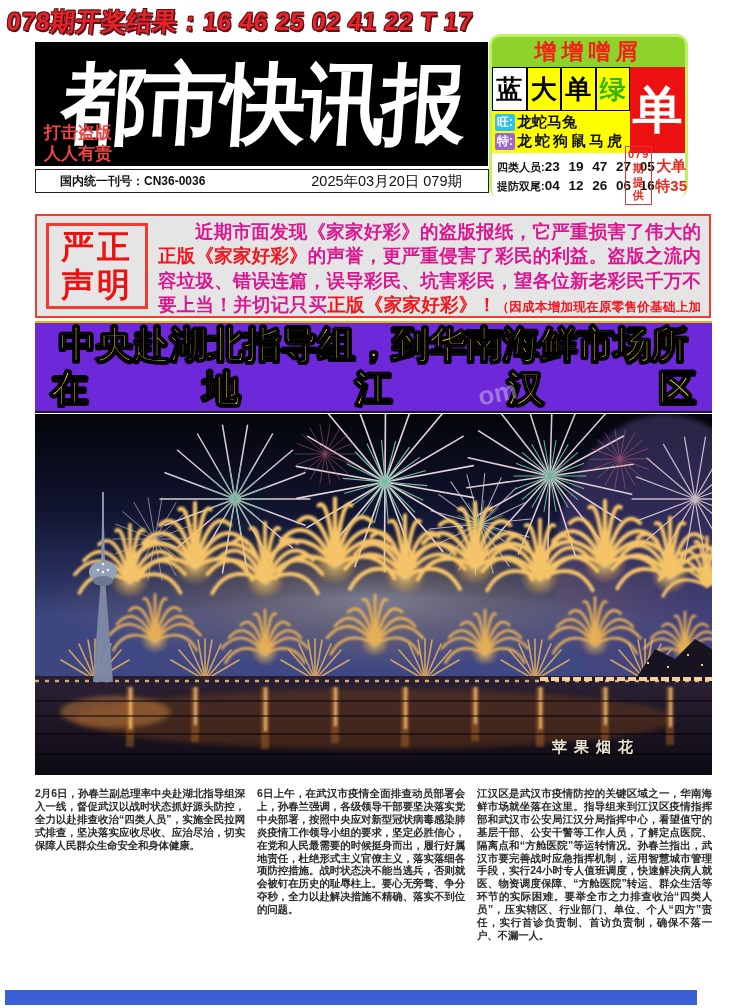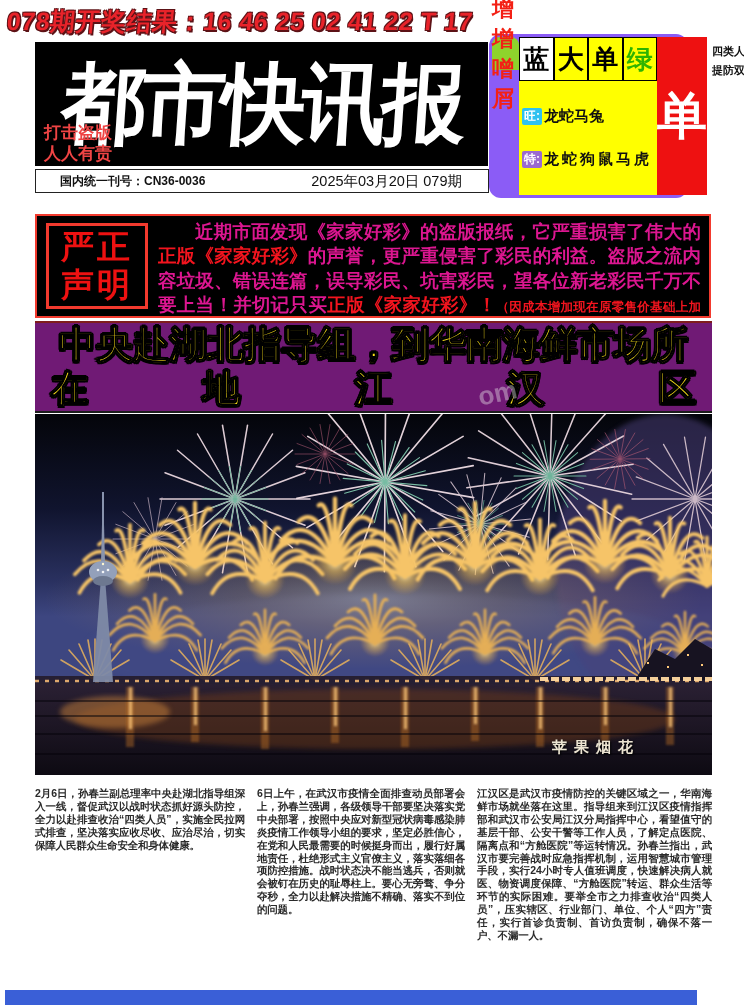--- a/index.html
+++ b/index.html
@@ -25,22 +25,22 @@
     color:#fff; font-size:84px; font-weight:900; letter-spacing:-4px;
     transform:skewX(-4deg) scaleY(1.04); white-space:nowrap; line-height:1;
   }
   .anti-piracy {
     position:absolute; left:9px; bottom:2px; color:#ef4444;
     font-size:17px; font-weight:700; line-height:1.2;
   }
   
   .tip-box {
     position:absolute; left:489px; top:34px; width:199px; height:164px;
-    background:#8b5cf6; border-radius:12px; padding:3px;
-    display:flex; flex-direction:row;
+    background:#bef264; border-radius:12px; padding:3px;
+    display:flex; flex-direction:column;
   }
   .tip-header {
     height:33px; background:#8ed32c; border-radius:8px 8px 0 0;
     display:flex; align-items:center; justify-content:center;
     color:#f32015; font-size:22px; font-weight:900; letter-spacing:5px;
   }
   .tip-mid { flex:1; display:flex; }
   .tip-mid-left { width:138px; display:flex; flex-direction:column; }
   .tip-cells { display:flex; height:44px; }
   .tip-cell {
@@ -81,38 +81,38 @@
     position:absolute; left:35px; top:169px; width:454px; height:24px;
     background:#fff; border:1px solid #222;
     display:flex; align-items:center; justify-content:space-between;
     padding:0 26px 0 24px;
   }
   .pub-issn { font-size:12px; font-weight:800; color:#111; }
   .pub-date { font-size:14.5px; color:#111; }
   
   .statement {
     position:absolute; left:35px; top:214px; width:676px; height:104px;
-    border:2.5px solid #f23a2e; background:#000000; display:flex;
+    border:2.5px solid #f23a2e; background:#e5e5e5; display:flex;
   }
   .seal {
     margin:7px 6px 7px 9px; width:102px; border:3px solid #f23a2e;
     display:flex; flex-direction:column; align-items:center; justify-content:center;
     color:#ee1111; font-size:33px; font-weight:900; letter-spacing:3px; line-height:1.15;
   }
   .st-body {
     flex:1; padding:4px 8px 2px 4px; text-align:justify; text-indent:2em;
     font-size:18.5px; font-weight:800; line-height:1.32;
   }
   .mag { color:#dc1690; }
   .red { color:#f3141e; }
   .note { color:#f3141e; font-size:12.5px; font-weight:800; }
   
   .banner {
     position:absolute; left:35px; top:321px; width:677px; height:92px;
-    background:#701a75; border-top:2px solid #7f1d1d; border-bottom:2px solid #1c1c1c;
+    background:#6d28d9; border-top:2px solid #eab308; border-bottom:2px solid #1c1c1c;
     display:flex; flex-direction:column; justify-content:center;
   }
   .b-line { color:#ffe418; font-weight:900; font-size:37px; line-height:1.18; white-space:nowrap;
     -webkit-text-stroke:1px #000;
     text-shadow:2px 0 0 #000,-2px 0 0 #000,0 2px 0 #000,0 -2px 0 #000,1.5px 1.5px 0 #000,-1.5px 1.5px 0 #000,1.5px -1.5px 0 #000,-1.5px -1.5px 0 #000;
   }
   .b1 { text-align:center; }
   .b2 { display:flex; justify-content:space-between; padding:0 16px; }
   .wm {
     position:absolute; right:195px; bottom:2px; color:rgba(235,235,235,0.4);

